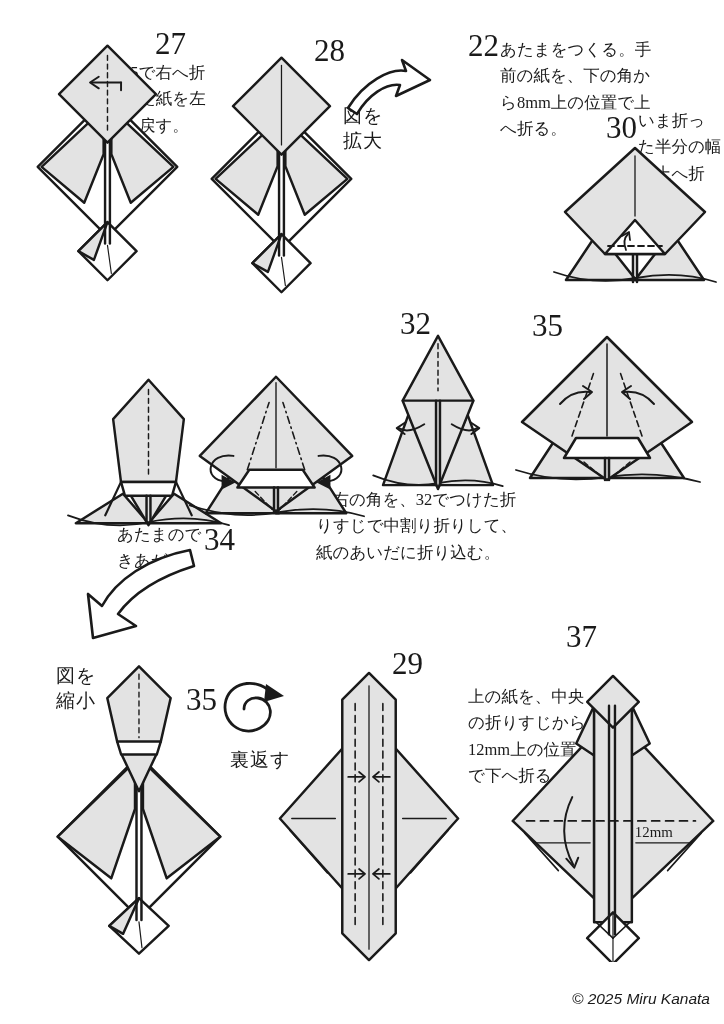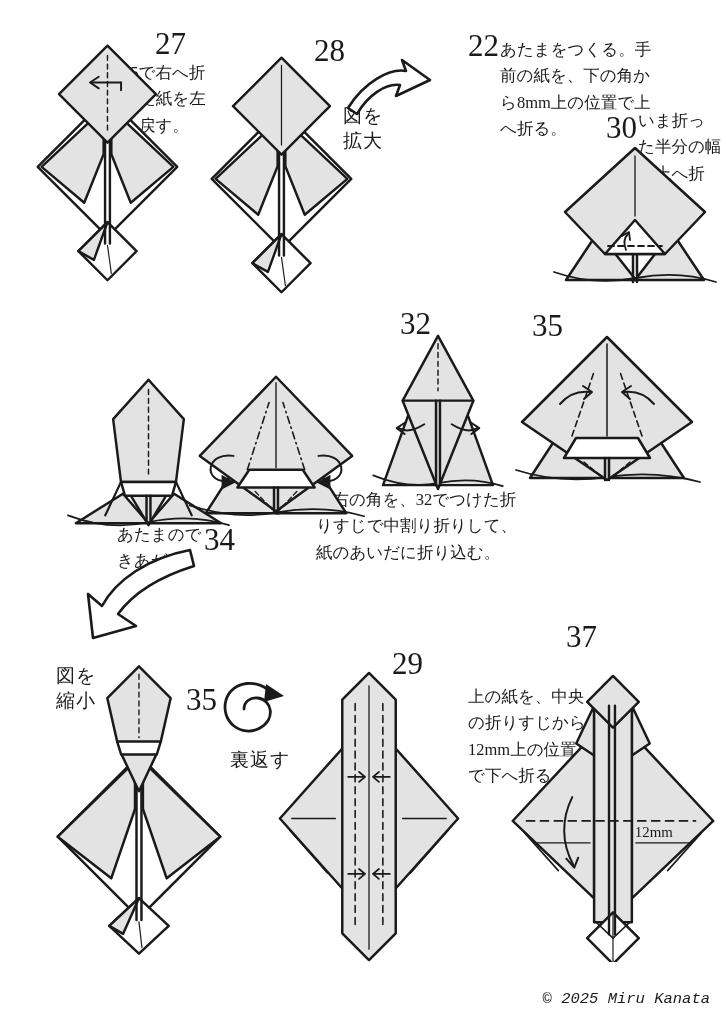--- a/index.html
+++ b/index.html
@@ -4,21 +4,21 @@
 <style>
   html,body{margin:0;padding:0;background:#888;}
   .page{position:relative;width:724px;height:1024px;background:#ffffff;color:#1a1a1a;
         font-family:"Liberation Serif",serif;overflow:hidden;margin:0 auto;}
   .num{position:absolute;font-size:31px;font-family:"Liberation Serif",serif;margin-left:10px;}
   .cap{position:absolute;font-size:16.5px;line-height:1.6;font-family:"Liberation Serif",serif;}
   .blabel{position:absolute;font-weight:normal;font-family:"Liberation Sans",sans-serif;
           font-size:19px;line-height:1.3;letter-spacing:1px;}
   .fig{position:absolute;}
   .copyright{position:absolute;right:14px;top:990px;font-style:italic;font-size:15.5px;
-             font-family:Liberation Mono, monospace;}
+             font-family:Liberation Sans, sans-serif;}
   svg{display:block;}
 </style>
 </head>
 <body>
 
 <div class="page">
 
   <div class="num" style="left:145px;top:26px">27</div>
   <div class="num" style="left:304px;top:33px">28</div>
   <div class="num" style="left:458px;top:28px">22</div>

